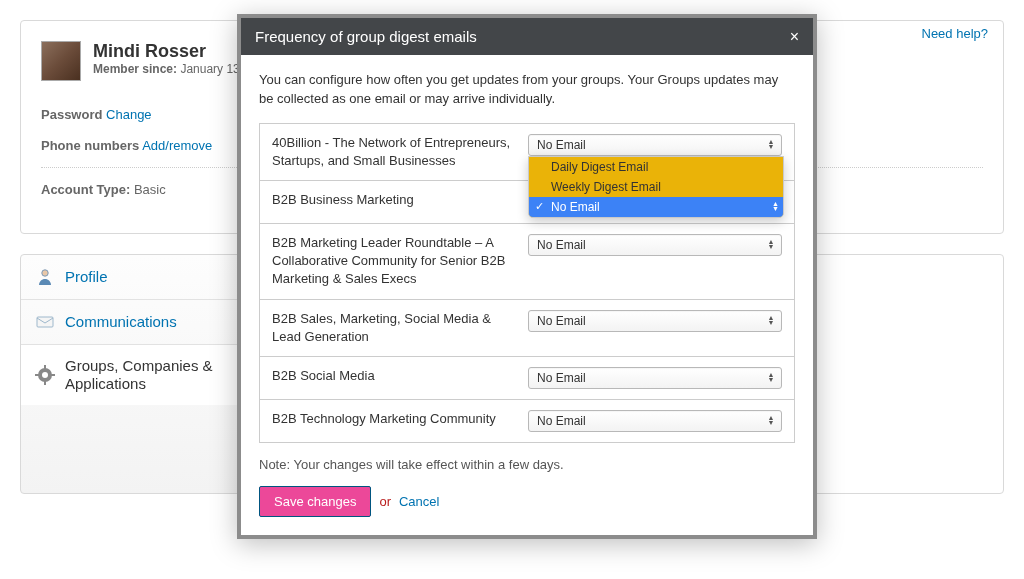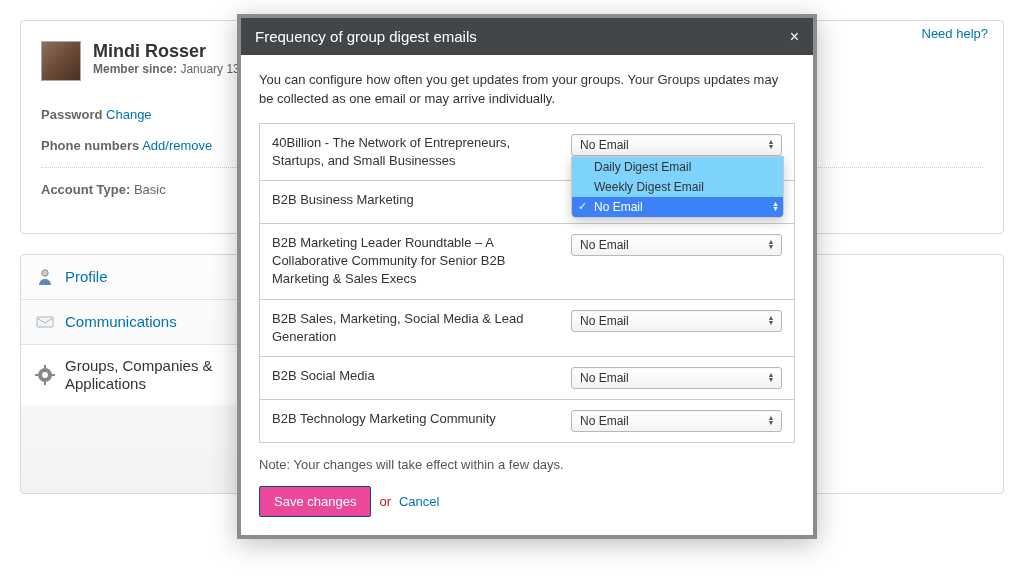--- a/index.html
+++ b/index.html
@@ -197,21 +197,21 @@
     }
     .group-row:last-child { border-bottom: none; }
     .group-name {
       flex: 1;
       font-size: 13px;
       color: #333;
       line-height: 1.4;
     }
     .group-select {
       position: relative;
-      width: 211px;
+      width: 254px;
       flex-shrink: 0;
     }
     .select-box {
       width: 100%;
       height: 22px;
       border: 1px solid #b8b8b8;
       border-radius: 3px;
       background: linear-gradient(#fff, #f3f3f3);
       display: flex;
       align-items: center;
@@ -234,21 +234,21 @@
       line-height: 0.7;
       padding-right: 4px;
     }
 
     
     .dropdown {
       position: absolute;
       top: 22px;
       left: 0;
       right: -2px;
-      background: #7dd3fc;
+      background: #eab308;
       border: 1px solid #c9c9c9;
       border-radius: 0 0 5px 5px;
       box-shadow: 0 4px 12px rgba(0,0,0,0.2);
       z-index: 10;
       overflow: hidden;
       font-size: 12px;
     }
     .dropdown-item {
       padding: 3px 8px 3px 22px;
       color: #333;

